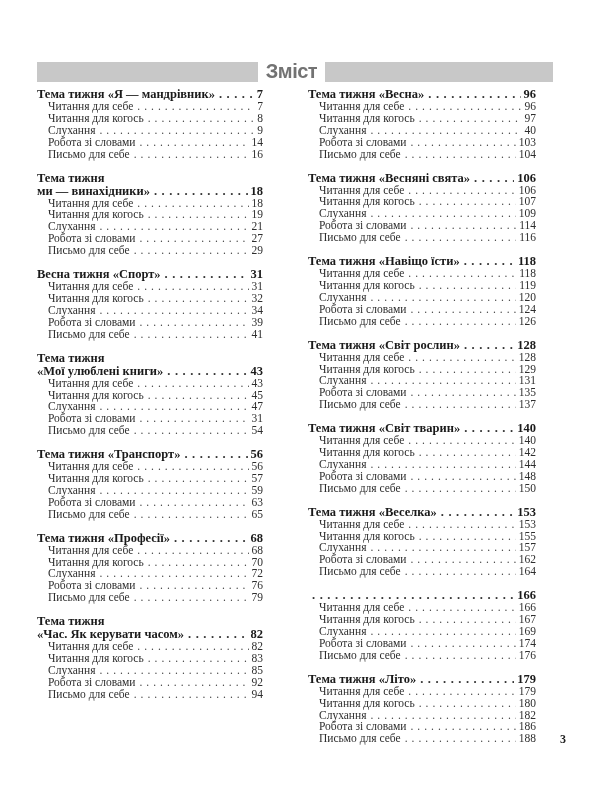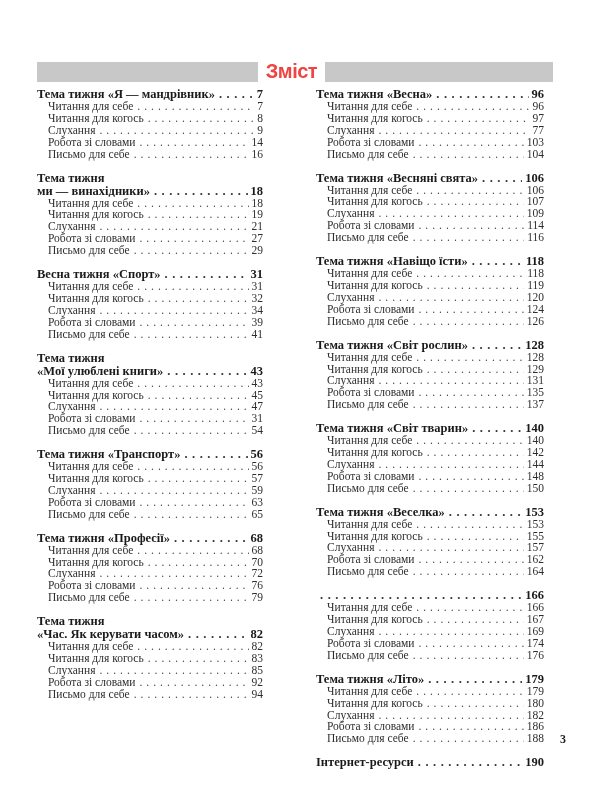--- a/index.html
+++ b/index.html
@@ -6,27 +6,27 @@
   body{width:600px;height:800px;font-family:"Liberation Serif","DejaVu Serif",serif;color:#2e2e2e;}
   .page{position:relative;width:600px;height:800px;background:#ffffff;overflow:hidden;}
 
   
   .band{position:absolute;top:62px;height:20px;background:#c8c8c8;}
   .band-left{left:37px;width:221px;}
   .band-right{left:325px;width:228px;}
   .page-title{
     position:absolute;top:60px;left:254px;width:75px;height:24px;
     text-align:center;font-family:"Liberation Sans","DejaVu Sans",sans-serif;
-    font-weight:bold;font-size:20px;line-height:22px;color:#ef4444;letter-spacing:-0.5px;
+    font-weight:bold;font-size:20px;line-height:22px;color:#737373;letter-spacing:-0.5px;
   }
 
   
   .col{position:absolute;top:88px;}
   .col-left{left:37px;width:226px;}
-  .col-right{left:316px;width:228px;}
+  .col-right{left:308px;width:228px;}
 
   .section{margin-top:11px;}
   .section:first-child{margin-top:0;}
 
   .row{display:flex;align-items:baseline;}
   .row .label{white-space:nowrap;}
   .row .dots{
     flex:1 1 auto;overflow:hidden;white-space:nowrap;
     margin:0 3px 0 4px;color:#4a4a4a;letter-spacing:4px;
   }
@@ -298,21 +298,21 @@
           <span class="pg">96</span>
         </div>
         <div class="row item">
           <span class="label">Читання для когось</span>
           <span class="dots"></span>
           <span class="pg">97</span>
         </div>
         <div class="row item">
           <span class="label">Слухання</span>
           <span class="dots"></span>
-          <span class="pg">77</span>
+          <span class="pg">40</span>
         </div>
         <div class="row item">
           <span class="label">Робота зі словами</span>
           <span class="dots"></span>
           <span class="pg">103</span>
         </div>
         <div class="row item">
           <span class="label">Письмо для себе</span>
           <span class="dots"></span>
           <span class="pg">104</span>
@@ -532,25 +532,18 @@
         </div>
         <div class="row item">
           <span class="label">Робота зі словами</span>
           <span class="dots"></span>
           <span class="pg">186</span>
         </div>
         <div class="row item">
           <span class="label">Письмо для себе</span>
           <span class="dots"></span>
           <span class="pg">188</span>
-        </div>
-      </div>
-      <div class="section">
-        <div class="row heading">
-          <span class="label">Інтернет-ресурси</span>
-          <span class="dots"></span>
-          <span class="pg">190</span>
         </div>
       </div>
     </div>
 
   <div class="footer-page">3</div>
 </div>
 
 </body></html>

